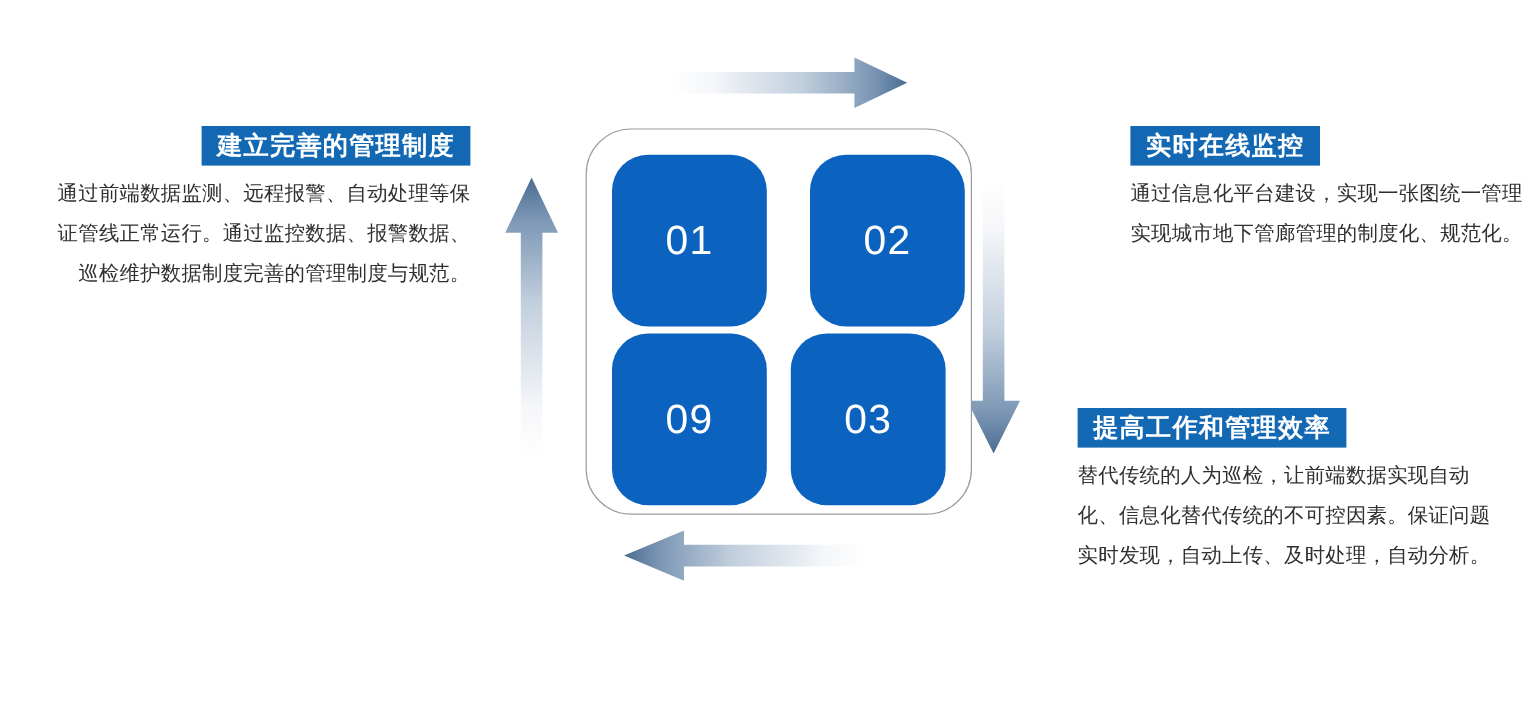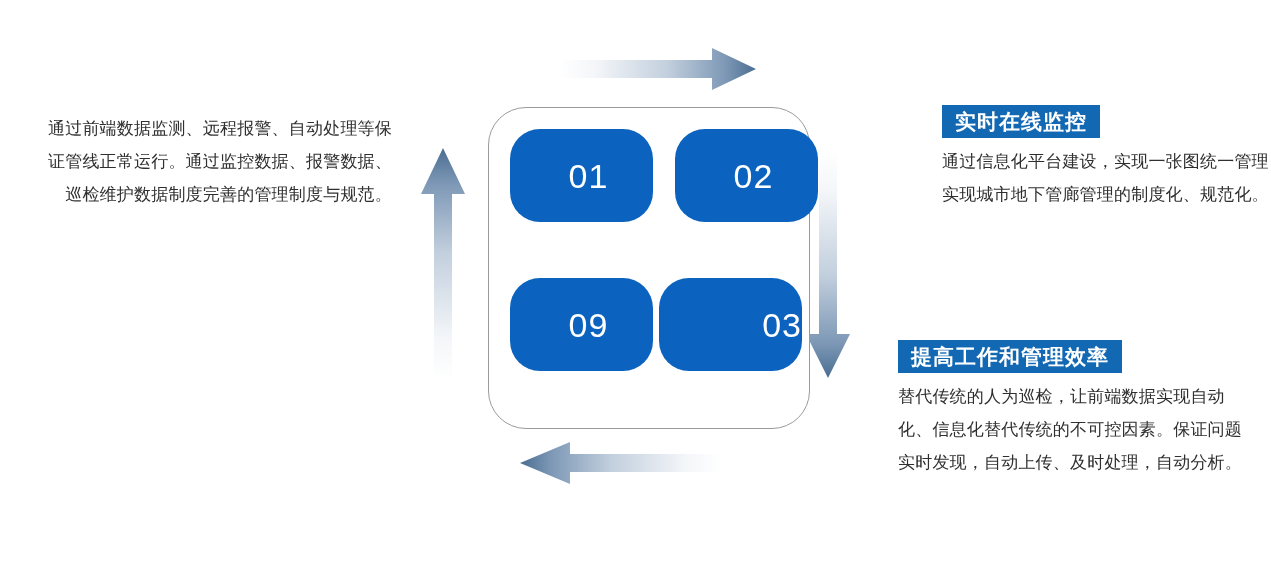--- a/index.html
+++ b/index.html
@@ -75,55 +75,55 @@
     position: absolute;
     inset: 0;
     border: 1.6px solid #9b9b9b;
     border-radius: 38px;
     box-sizing: border-box;
     background: #ffffff;
   }
   .tile {
     position: absolute;
     width: 129px;
-    height: 93px;
+    height: 143px;
     border-radius: 30px;
     background: #0b63bf;
     display: flex;
     align-items: center;
     justify-content: center;
-    padding-left: 14px;
   }
   .tile-num {
     color: #ffffff;
     font-size: 34px;
     font-weight: 300;
     letter-spacing: 1px;
     line-height: 1;
   }
   #tile-01 { left: 22px;  top: 22px; }
   #tile-02 { left: 171px; top: 22px; margin-left: 16px; }
   #tile-04 { left: 22px;  top: 171px; }
-  #tile-03 { left: 171px; top: 171px; justify-content: flex-end; }
+  #tile-03 { left: 171px; top: 171px; }
 
   
   .arrow {
     position: absolute;
   }
   #arrow-top    { left: 560px; top: 48px;  width: 196px; height: 42px; }
   #arrow-right  { left: 806px; top: 150px; width: 44px;  height: 228px; }
   #arrow-bottom { left: 520px; top: 442px; width: 202px; height: 42px; }
   #arrow-left   { left: 421px; top: 148px; width: 44px;  height: 232px; }
 </style>
 </head>
 <body>
 
 <div id="stage">
 
   <div class="block left" id="block-tl">
+    <div class="badge">建立完善的管理制度</div>
     <div class="body-text">通过前端数据监测、远程报警、自动处理等保证管线正常运行。通过监控数据、报警数据、巡检维护数据制度完善的管理制度与规范。</div>
   </div>
 
 
   <div class="block right" id="block-tr">
     <div class="badge">实时在线监控</div>
     <div class="body-text">通过信息化平台建设，实现一张图统一管理，实现城市地下管廊管理的制度化、规范化。</div>
   </div>
 
   <div class="block right" id="block-br">

